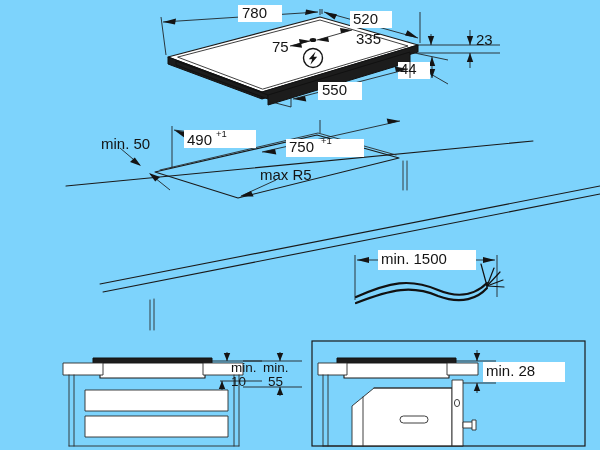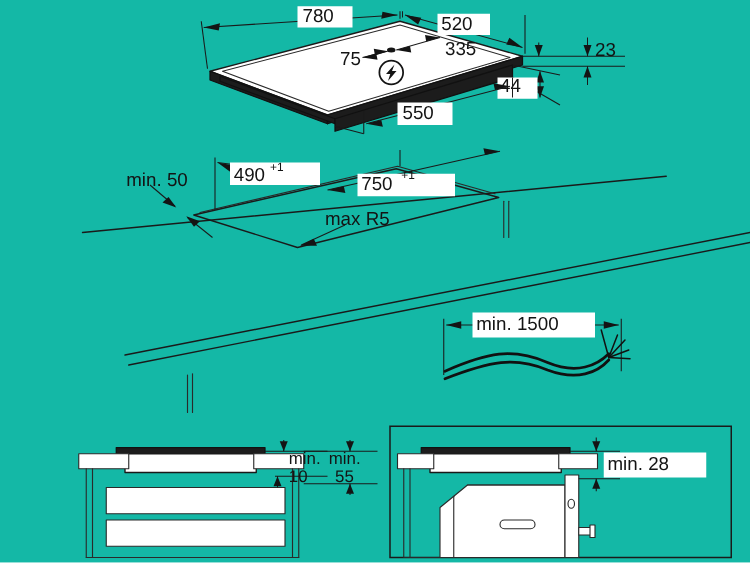--- a/index.html
+++ b/index.html
@@ -10,21 +10,21 @@
   body {
     width: 600px;
     height: 450px;
     font-family: "Liberation Sans", sans-serif;
     overflow: hidden;
   }
   #diagram-root {
     position: relative;
     width: 600px;
     height: 450px;
-    background: #14b8a6;
+    background: #7dd3fc;
   }
   svg.drawing {
     display: block;
     width: 600px;
     height: 450px;
   }
   .ln {
     fill: none;
     stroke: #1a1a1a;
     stroke-width: 1.1;

